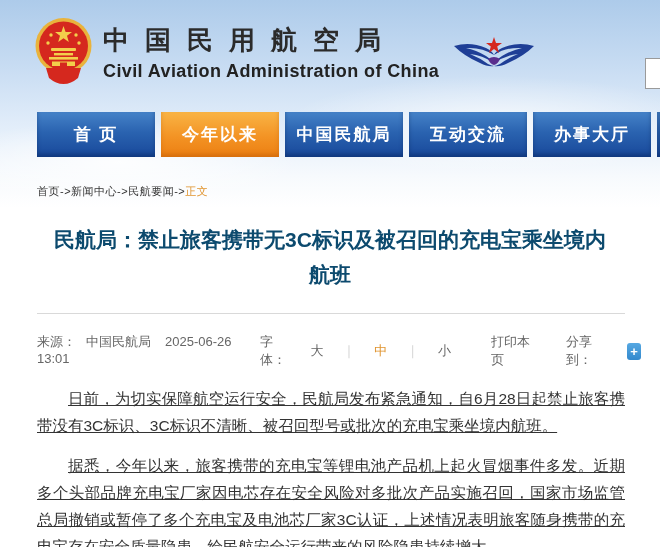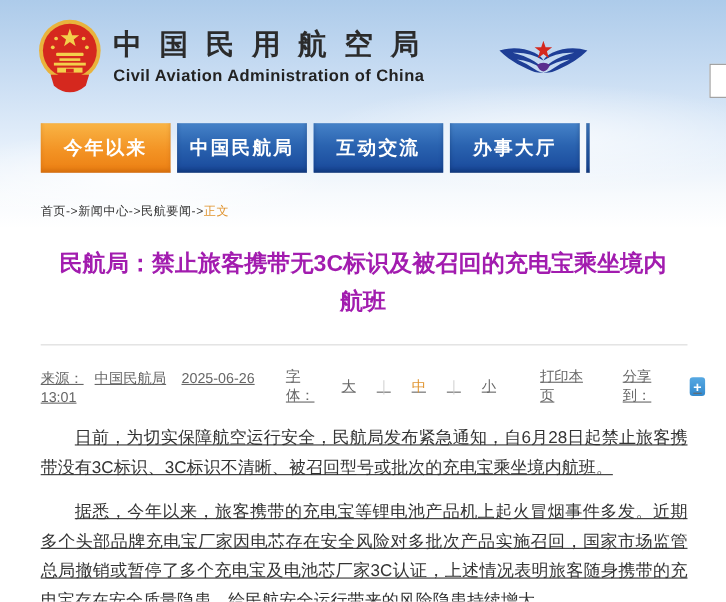--- a/index.html
+++ b/index.html
@@ -17,21 +17,21 @@
       radial-gradient(ellipse 300px 70px at 75% 60%, rgba(255,255,255,.7), rgba(255,255,255,0) 70%),
       linear-gradient(180deg,#adcbea 0%,#c6dbf2 30%,#e3eefa 62%,#f7fafd 85%,#ffffff 100%);
   }
   .emblem { position:absolute; left:34px; top:16px; width:59px; height:68px; }
   .brand { position:absolute; left:103px; top:22px; }
   .brand-zh {
     font-size:26px; font-weight:600; color:#2b2b2b;
     letter-spacing:16px; white-space:nowrap; line-height:36px;
   }
   .brand-en {
-    font-size:15px; font-weight:600; color:#222; letter-spacing:.4px;
+    font-size:18px; font-weight:600; color:#222; letter-spacing:.4px;
     margin-top:3px; white-space:nowrap;
   }
   .wings { position:absolute; left:452px; top:33px; width:84px; height:34px; }
   .float-widget {
     position:absolute; left:645px; top:58px; width:22px; height:31px;
     background:#ffffff; border:1px solid #9a9a9a;
   }
   
   .nav { position:absolute; left:37px; top:112px; display:flex; gap:6px; }
   .nav-btn {
@@ -50,30 +50,30 @@
   
   .breadcrumb {
     position:absolute; left:37px; top:184px;
     font-size:11px; color:#333; letter-spacing:.5px;
   }
   .breadcrumb .current { color:#e0942f; }
   
   .article-title {
     position:absolute; left:50%; transform:translateX(-50%); top:222px;
     width:552px; text-align:center;
-    font-size:21px; line-height:35px; font-weight:700; color:#a21caf;
+    font-size:21px; line-height:35px; font-weight:700; color:#0c4a6e;
   }
   .divider {
     position:absolute; left:37px; top:313px; width:588px; height:0;
     border-top:1px solid #d9d9d9;
   }
   .meta {
     position:absolute; left:37px; top:333px; width:604px;
-    display:flex; justify-content:space-between; align-items:center;
-    font-size:13px; color:#666;text-decoration:underline;
+    display:flex; justify-content:space-between; align-items:flex-start;
+    font-size:13px; color:#666;
   }
   .meta-left span { margin-right:10px; }
   .meta-right { display:flex; align-items:center; gap:19px; }
   .meta-sep { color:#ccc; }
   .font-mid { color:#e0942f; }
   .meta-right .print { margin-left:21px; }
   .meta-right .share-label { margin-left:14px; }
   .share-btn {
     width:17px; height:17px; border:none; border-radius:3px; cursor:pointer;
     background:linear-gradient(180deg,#56a8e2,#3389cd);
@@ -119,20 +119,21 @@
     <svg class="wings" viewBox="0 0 84 34">
       <path d="M2 13 Q18 8 34 15 Q40 18 42 22 Q30 14 14 15 Q24 17 34 23 Q39 26 42 30 Q30 22 18 21 Q28 25 36 31 Q40 33 42 33 Q36 34 28 30 Q12 23 2 13 Z" fill="#1e3e96"></path>
       <path d="M82 13 Q66 8 50 15 Q44 18 42 22 Q54 14 70 15 Q60 17 50 23 Q45 26 42 30 Q54 22 66 21 Q56 25 48 31 Q44 33 42 33 Q48 34 56 30 Q72 23 82 13 Z" fill="#1e3e96"></path>
       <path d="M36 26 Q42 22 48 26 Q46 31 42 32 Q38 31 36 26 Z" fill="#5a2e8e"></path>
       <polygon points="42,4 44,10 50,10 45.2,13.6 47,20 42,16 37,20 38.8,13.6 34,10 40,10" fill="#d5281e"></polygon>
     </svg>
 
     <div class="float-widget"></div>
 
     <nav class="nav">
+      <button class="nav-btn">首 页</button>
       <button class="nav-btn active">今年以来</button>
       <button class="nav-btn">中国民航局</button>
       <button class="nav-btn">互动交流</button>
       <button class="nav-btn">办事大厅</button>
       <button class="nav-btn partial"></button>
     </nav>
 
     <div class="breadcrumb"><span>首页-&gt;新闻中心-&gt;民航要闻-&gt;</span><span class="current">正文</span></div>
   </div>
 

